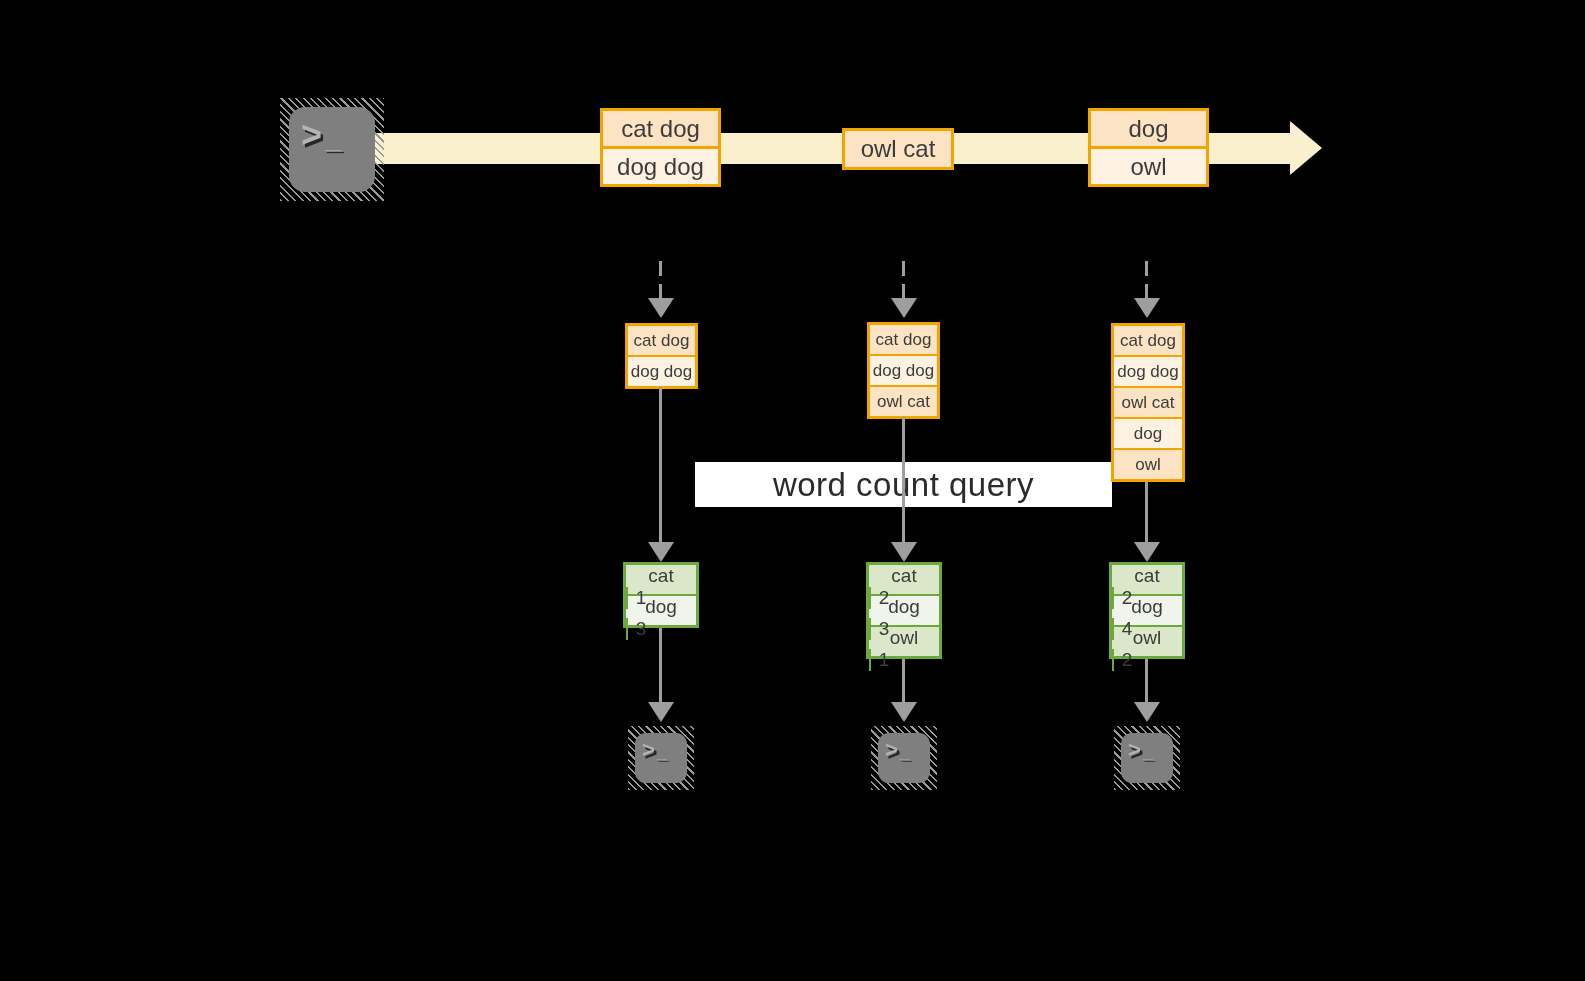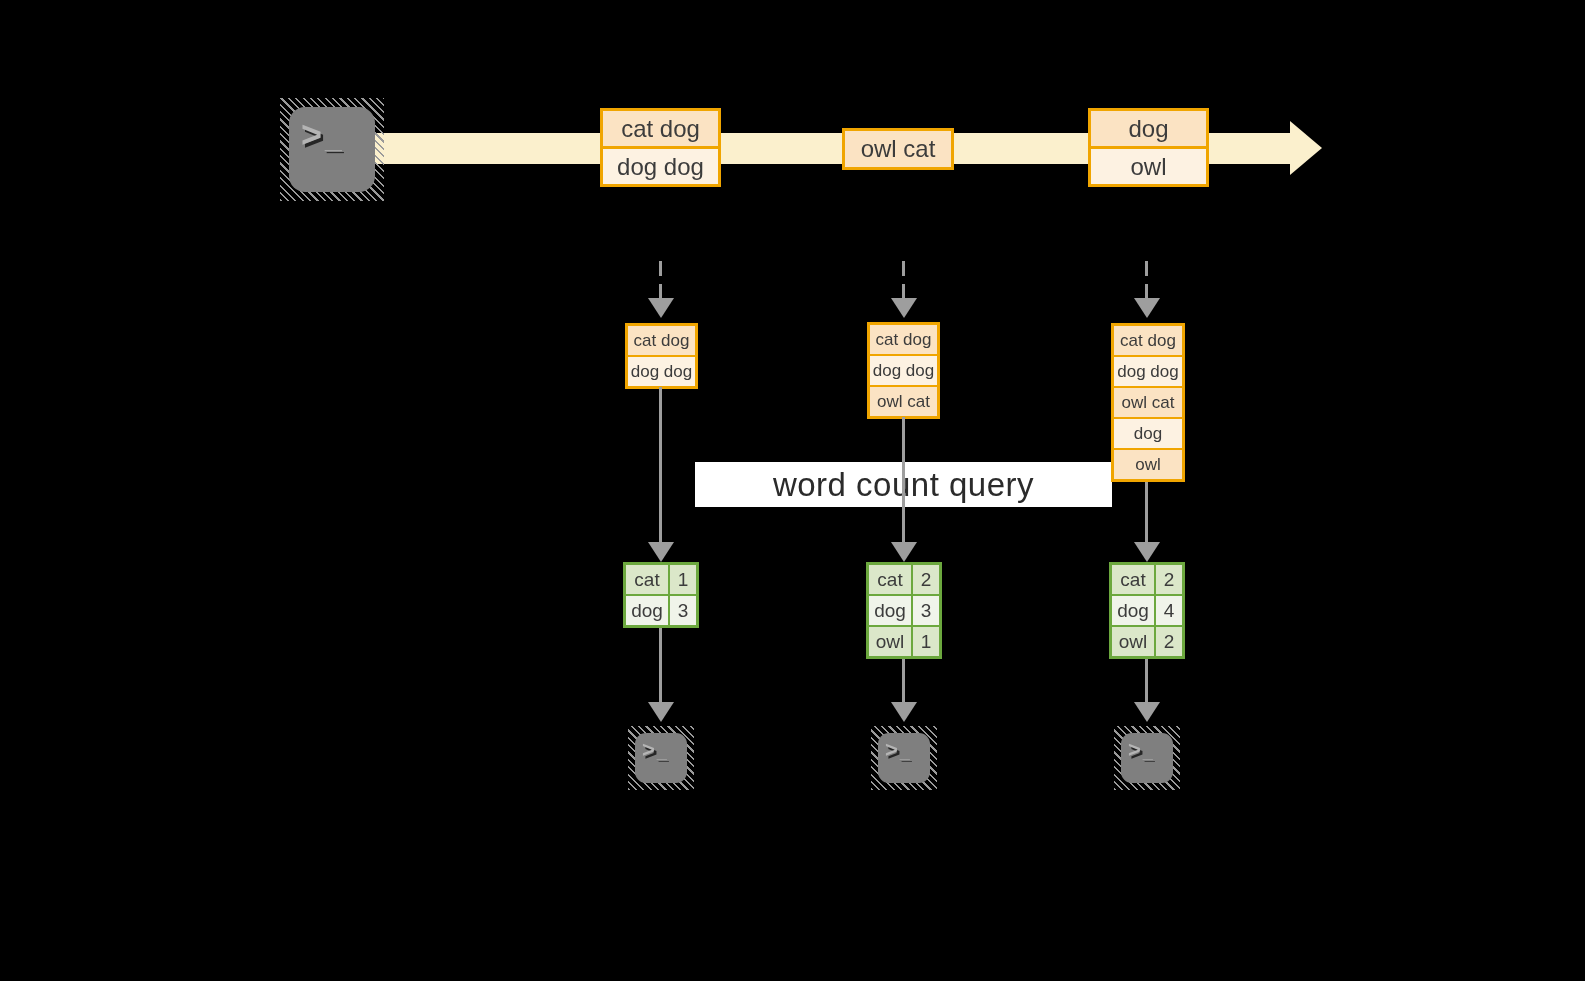--- a/index.html
+++ b/index.html
@@ -49,21 +49,21 @@
   .solidline{width:3px;background:var(--arrow-gray);z-index:3;}
   .head-down{width:0;height:0;border-left:13px solid transparent;border-right:13px solid transparent;
     border-top:20px solid var(--arrow-gray);z-index:3;}
 
   
   .qband{background:var(--query-band);z-index:2;display:flex;align-items:center;justify-content:center;}
   .qlabel{font-size:33px;color:#2b2b2b;letter-spacing:0.5px;}
 
   
   .ctable{box-sizing:border-box;border:3px solid var(--table-border);z-index:2;}
-  .trow{display:flex;height:29px;}
+  .trow{display:flex;height:29px;flex-direction:column;}
   .trow + .trow{border-top:2px solid var(--table-border);}
   .tword{flex:1;display:flex;align-items:center;justify-content:center;
     font-size:19px;color:var(--text-dark);}
   .tcount{width:26px;border-left:2px solid var(--table-border);display:flex;align-items:center;
     justify-content:center;font-size:19px;color:var(--text-dark);}
   .rg{background:var(--table-fill-green);}
   .rw{background:var(--table-fill-light);}
 </style>
 </head>
 <body>

